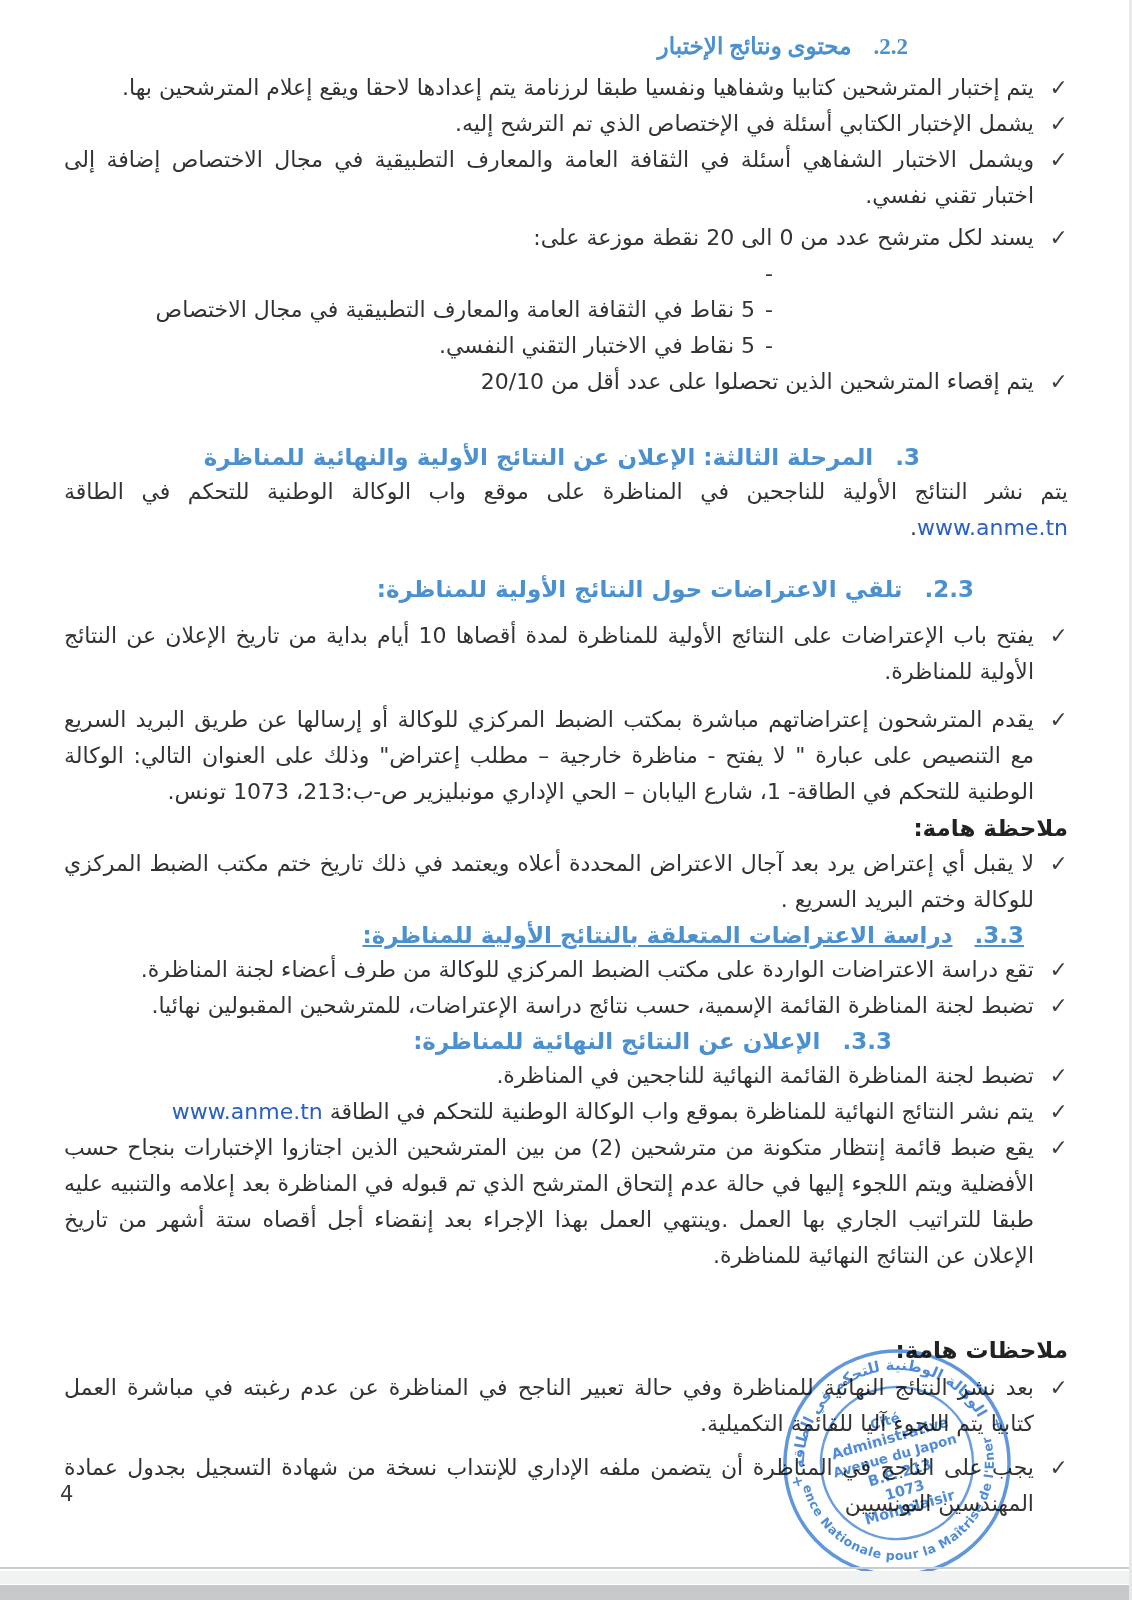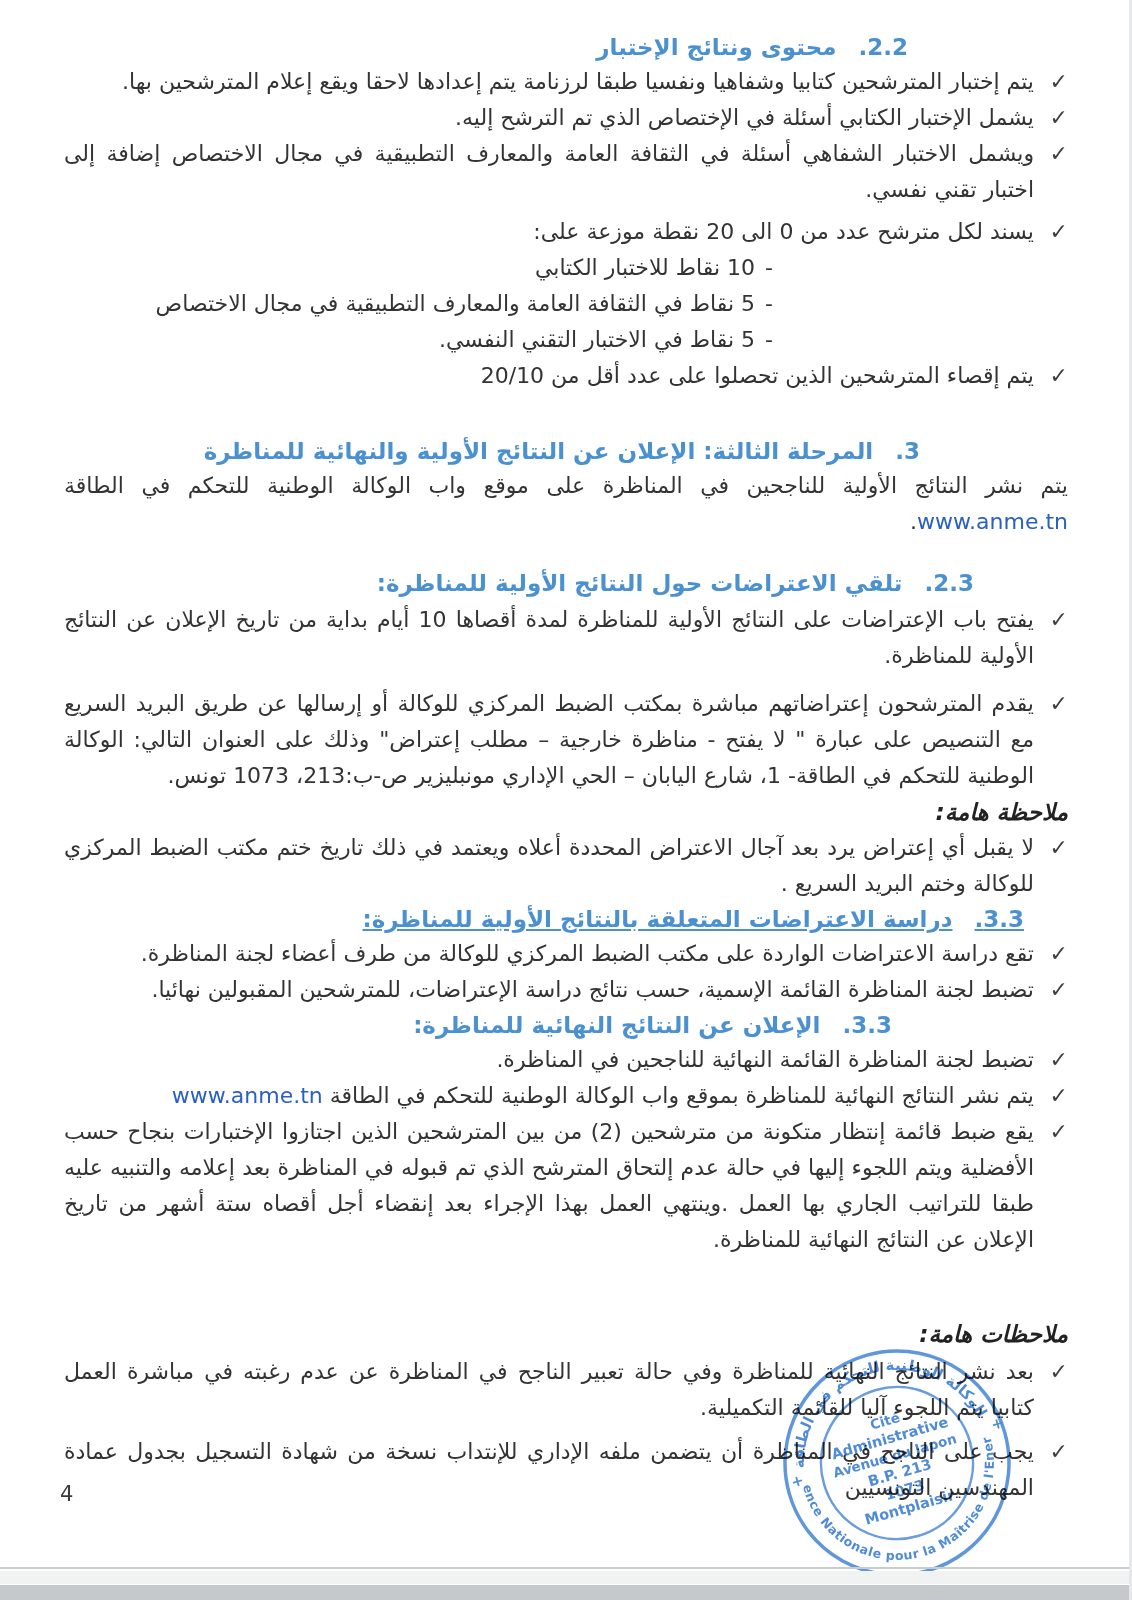--- a/index.html
+++ b/index.html
@@ -11,70 +11,69 @@
     position:absolute;top:22px;right:64px;width:1004px;
     direction:rtl;color:#333333;font-size:22px;line-height:36px;
   }
   .h2,.h3{color:#4b90cf;font-weight:700;font-size:23px;line-height:34px;text-align:right;}
   .hnum{margin-left:22px;}
   .bullet{display:flex;align-items:flex-start;}
   .check{width:34px;flex:none;color:#3e3e3e;font-size:22px;line-height:36px;}
   .btxt{flex:1;text-align:justify;}
   .dash{display:flex;margin-right:295px;}
   .dmark{margin-left:10px;}
-  .note{font-weight:700;color:#222222;font-size:23px;font-style:italic;}
+  .note{font-weight:700;color:#222222;font-size:23px;}
   .para{text-align:justify;}
   a.weblink{color:#2a5fc4;cursor:pointer;}
   #page-number{position:absolute;left:60px;top:1482px;font-size:21px;color:#3c3c3c;}
   #stamp{position:absolute;left:770px;top:1336px;width:254px;height:254px;opacity:.9;pointer-events:none;mix-blend-mode:multiply;}
   .scan-line{position:absolute;left:0;right:0;top:1567px;height:2px;background:#c9cccd;}
   .scan-band-light{position:absolute;left:0;right:0;top:1571px;height:13px;background:#f1f2f2;}
   .scan-band{position:absolute;left:0;right:0;top:1585px;height:15px;background:#c5c9cb;}
   .edge-right{position:absolute;top:0;bottom:0;right:0;width:3px;background:#e6e8e9;}
 </style>
 </head>
 <body>
 
 <div id="doc">
-    <div class="h2" style="margin-top: 8px; margin-bottom: 0; margin-right: 160px;"><span class="hnum">2.2.</span><span>محتوى ونتائج الإختبار</span></div>
+    <div class="h2" style="margin-top: 8px; margin-bottom: 6px; margin-right: 160px; font-family: Liberation Serif, serif;"><span class="hnum">2.2.</span><span>محتوى ونتائج الإختبار</span></div>
     <div class="bullet">
       <span class="check">✓</span>
       <span class="btxt"><span>يتم إختبار المترشحين كتابيا وشفاهيا ونفسيا طبقا لرزنامة يتم إعدادها لاحقا ويقع إعلام المترشحين بها.</span></span>
     </div>
     <div class="bullet">
       <span class="check">✓</span>
       <span class="btxt"><span>يشمل الإختبار الكتابي أسئلة في الإختصاص الذي تم الترشح إليه.</span></span>
     </div>
     <div class="bullet">
       <span class="check">✓</span>
       <span class="btxt"><span>ويشمل الاختبار الشفاهي أسئلة في الثقافة العامة والمعارف التطبيقية في مجال الاختصاص إضافة إلى اختبار تقني نفسي.</span></span>
     </div>
     <div class="bullet" style="margin-top: 6px;">
       <span class="check">✓</span>
       <span class="btxt"><span>يسند لكل مترشح عدد من 0 الى 20 نقطة موزعة على:</span></span>
     </div>
     <div class="dash">
       <span class="dmark">-</span>
-      <span>10 نقاط للاختبار الكتابي</span>
     </div>
     <div class="dash">
       <span class="dmark">-</span>
       <span>5 نقاط في الثقافة العامة والمعارف التطبيقية في مجال الاختصاص</span>
     </div>
     <div class="dash">
       <span class="dmark">-</span>
       <span>5 نقاط في الاختبار التقني النفسي.</span>
     </div>
     <div class="bullet">
       <span class="check">✓</span>
       <span class="btxt"><span>يتم إقصاء المترشحين الذين تحصلوا على عدد أقل من 20/10</span></span>
     </div>
     <div class="h2" style="margin-top: 40px; margin-right: 148px;"><span class="hnum">3.</span><span>المرحلة الثالثة: الإعلان عن النتائج الأولية والنهائية للمناظرة</span></div>
     <div class="para"><span>يتم نشر النتائج الأولية للناجحين في المناظرة على موقع واب الوكالة الوطنية للتحكم في الطاقة </span><a class="weblink">www.anme.tn</a><span>.</span></div>
-    <div class="h3" style="margin-top: 26px; margin-bottom: 2px; margin-right: 94px;"><span class="hnum">2.3.</span><span>تلقي الاعتراضات حول النتائج الأولية للمناظرة:</span></div>
+    <div class="h3" style="margin-top: 26px; margin-bottom: 12px; margin-right: 94px;"><span class="hnum">2.3.</span><span>تلقي الاعتراضات حول النتائج الأولية للمناظرة:</span></div>
     <div class="bullet">
       <span class="check">✓</span>
       <span class="btxt"><span>يفتح باب الإعتراضات على النتائج الأولية للمناظرة لمدة أقصاها 10 أيام بداية من تاريخ الإعلان عن النتائج الأولية للمناظرة.</span></span>
     </div>
     <div class="bullet" style="margin-top: 12px;">
       <span class="check">✓</span>
       <span class="btxt"><span>يقدم المترشحون إعتراضاتهم مباشرة بمكتب الضبط المركزي للوكالة أو إرسالها عن طريق البريد السريع مع التنصيص على عبارة " لا يفتح - مناظرة خارجية – مطلب إعتراض" وذلك على العنوان التالي: الوكالة الوطنية للتحكم في الطاقة- 1، شارع اليابان – الحي الإداري مونبليزير ص-ب:213، 1073 تونس.</span></span>
     </div>
     <div class="note">ملاحظة هامة:</div>
     <div class="bullet">

